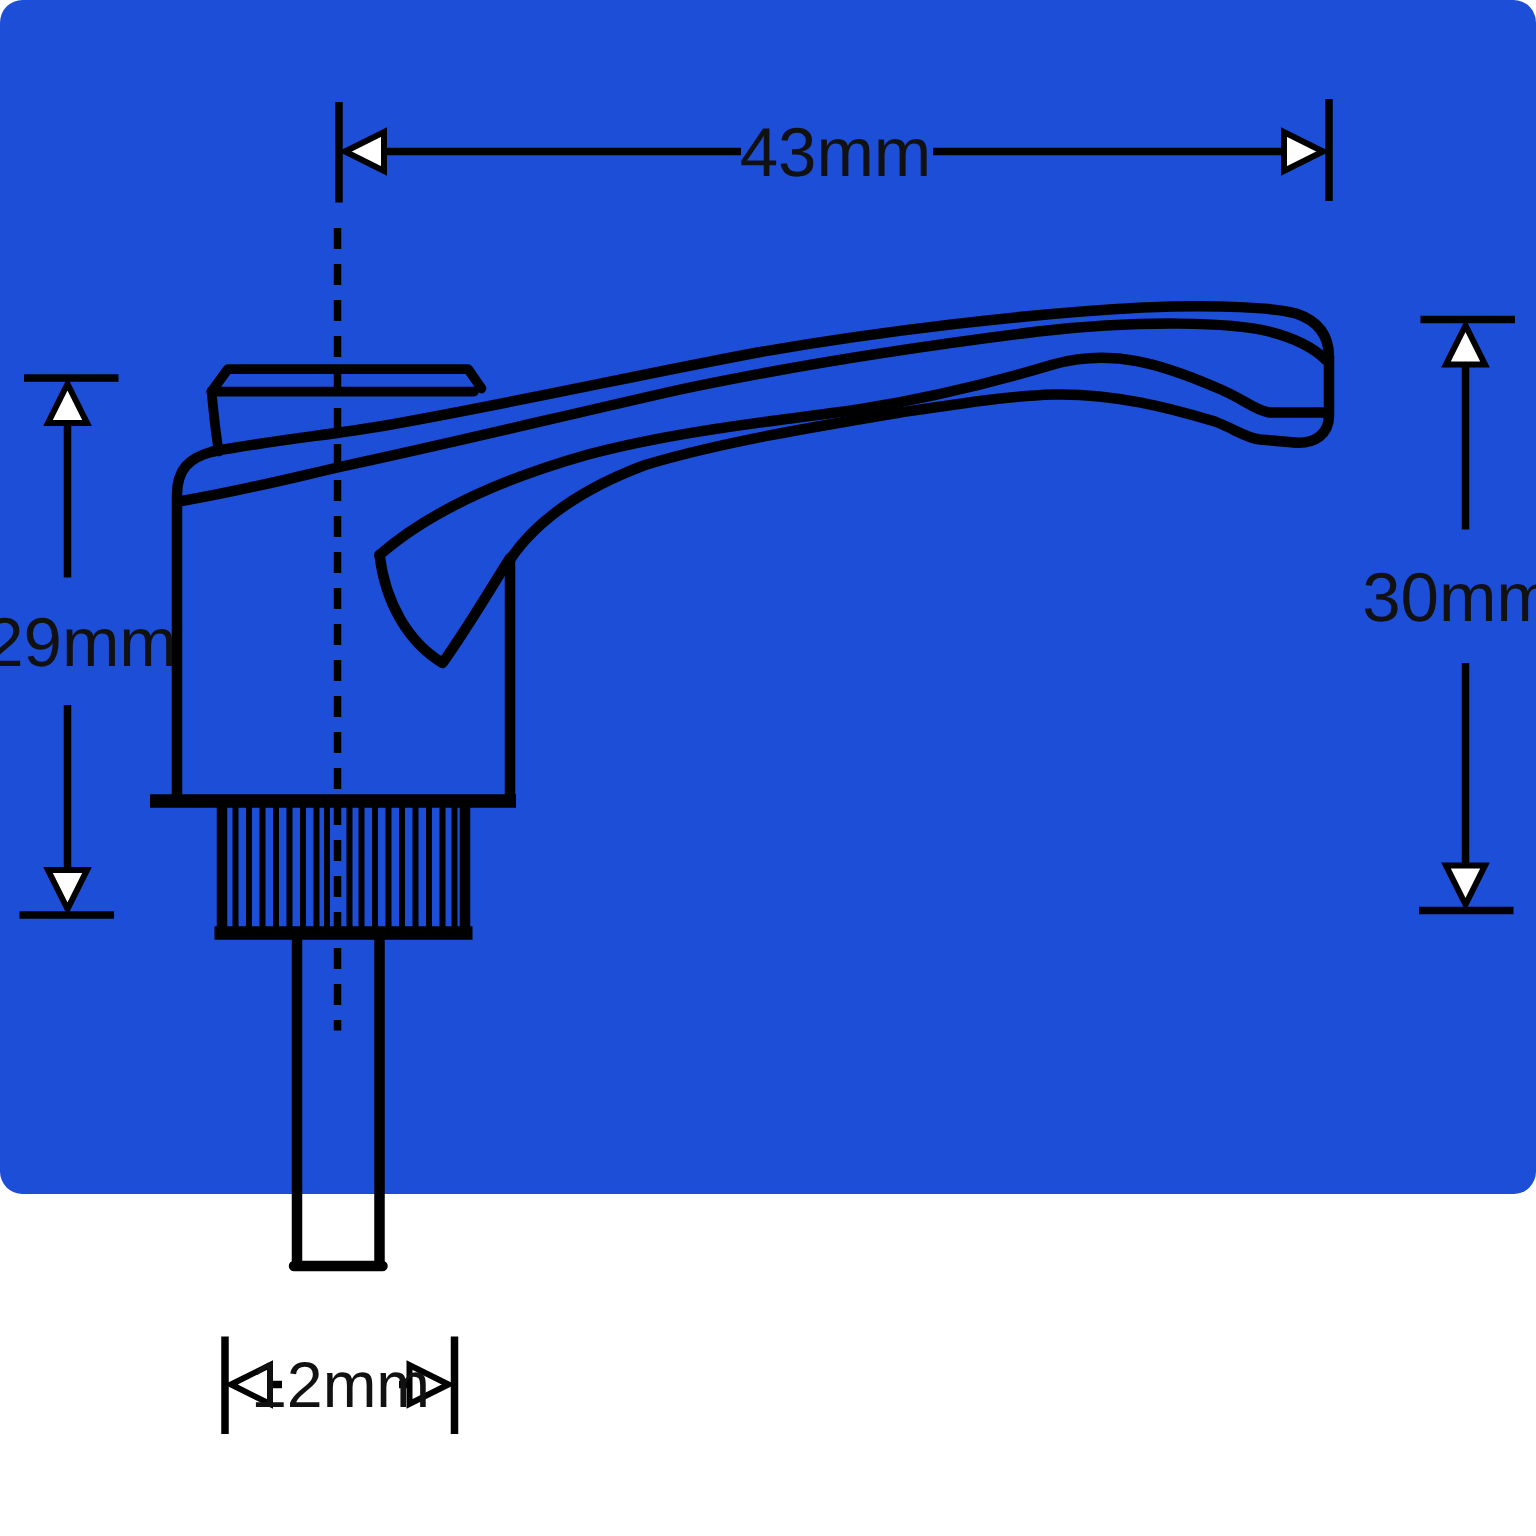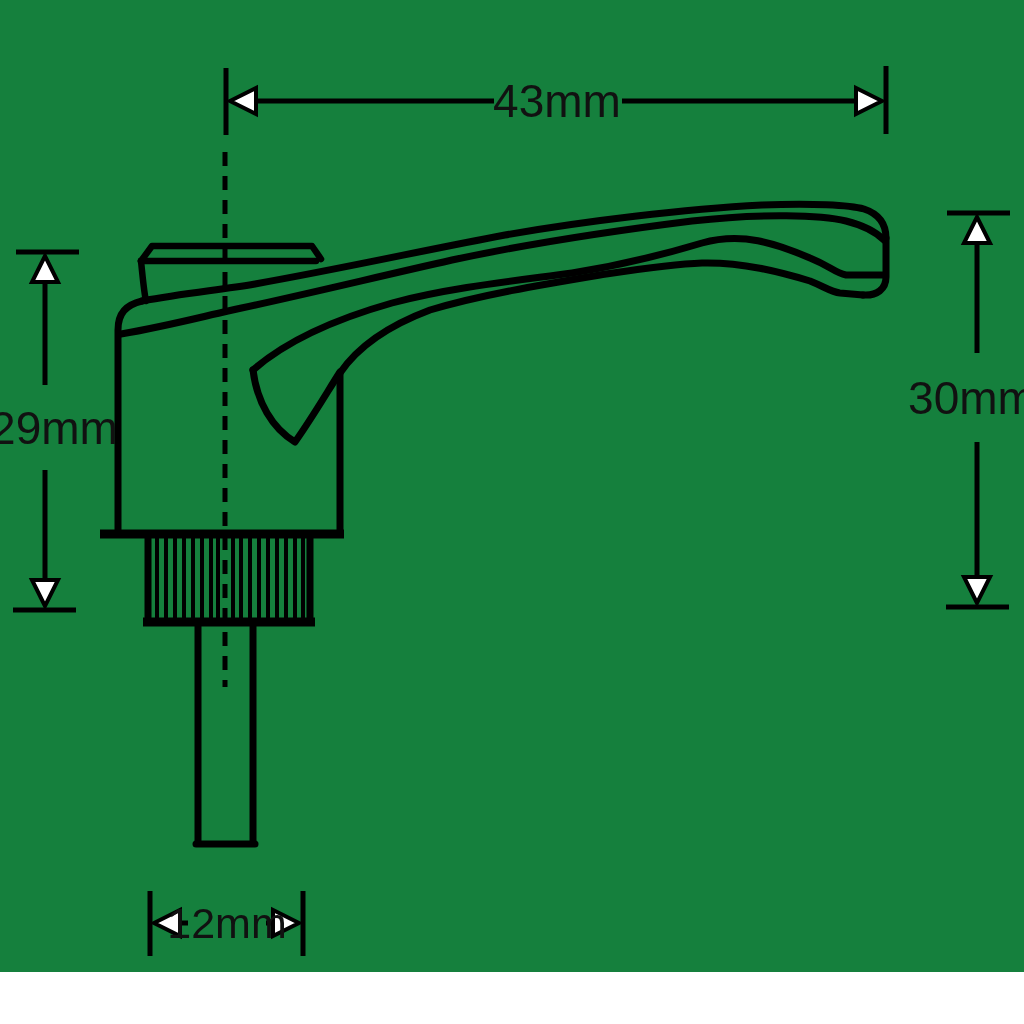--- a/index.html
+++ b/index.html
@@ -6,22 +6,23 @@
     margin: 0;
     padding: 0;
     background: #ffffff;
     width: 1024px;
     height: 1024px;
     overflow: hidden;
   }
   .drawing-wrap {
     position: relative;
     width: 1024px;
-    height: 972px;
-    background: #15803d;
+    height: 796px;
+    background: #1d4ed8;
+    border-radius: 15px;
   }
   svg {
     display: block;
     width: 1024px;
     height: 1024px;
   }
   .dim-text {
     font-family: "Liberation Sans", "DejaVu Sans", sans-serif;
     font-size: 46px;
     fill: #111111;

